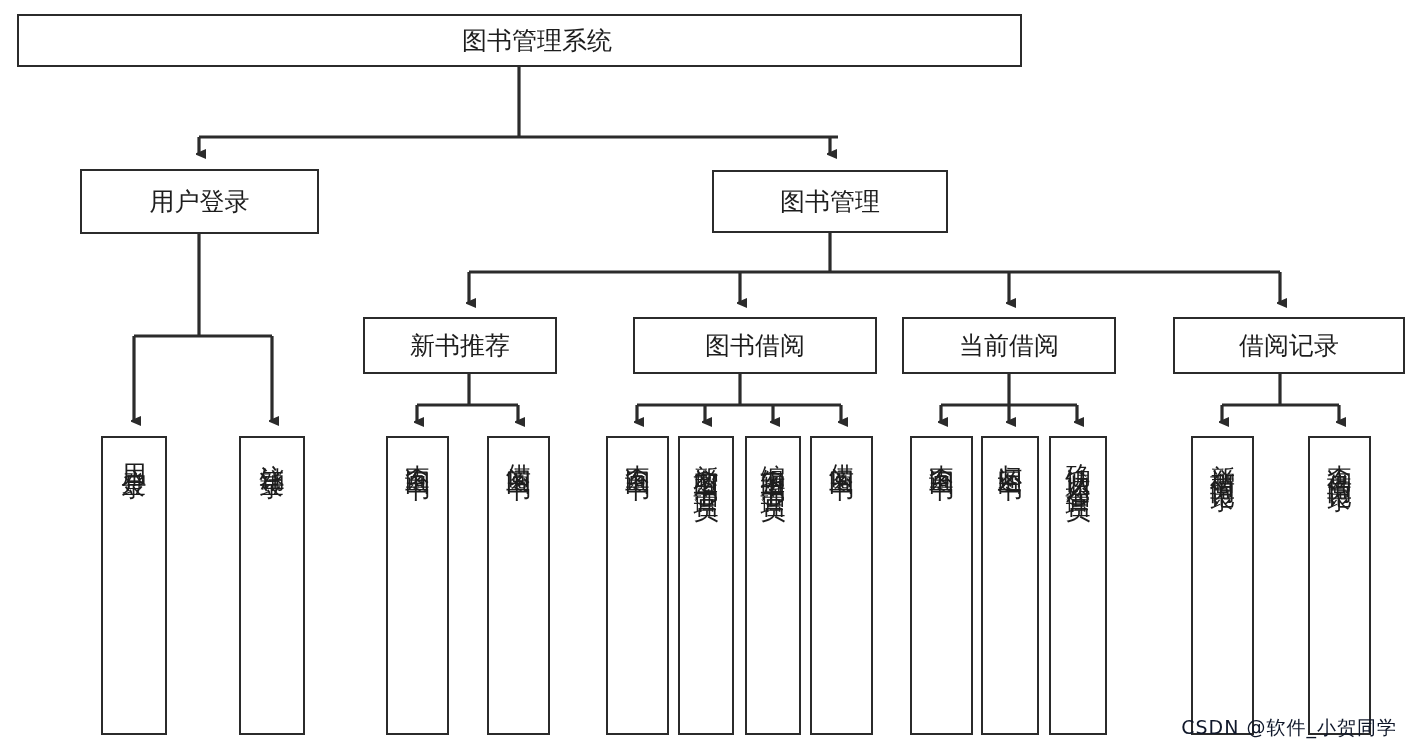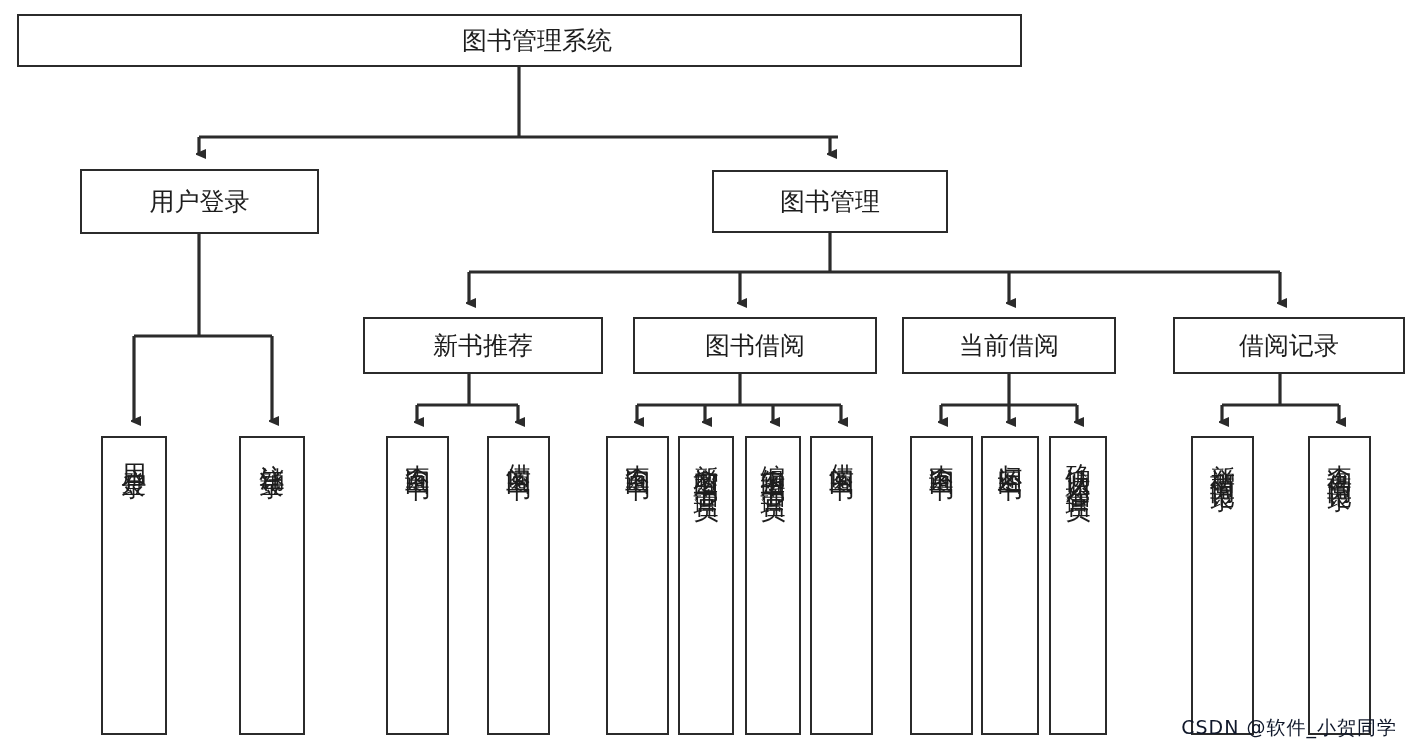--- a/index.html
+++ b/index.html
@@ -138,21 +138,21 @@
   </div>
 
   <div class="node h" style="left:80px; top:169px; width:239px; height:65px;">
     <span class="label">用户登录</span>
   </div>
 
   <div class="node h" style="left:712px; top:170px; width:236px; height:63px;justify-content:center;">
     <span class="label">图书管理</span>
   </div>
 
-  <div class="node h" style="left:363px; top:317px; width:240px; height:57px;">
+  <div class="node h" style="left:363px; top:317px; width:194px; height:57px;">
     <span class="label">新书推荐</span>
   </div>
 
   <div class="node h" style="left:633px; top:317px; width:244px; height:57px;">
     <span class="label">图书借阅</span>
   </div>
 
   <div class="node h" style="left:902px; top:317px; width:214px; height:57px;">
     <span class="label">当前借阅</span>
   </div>

